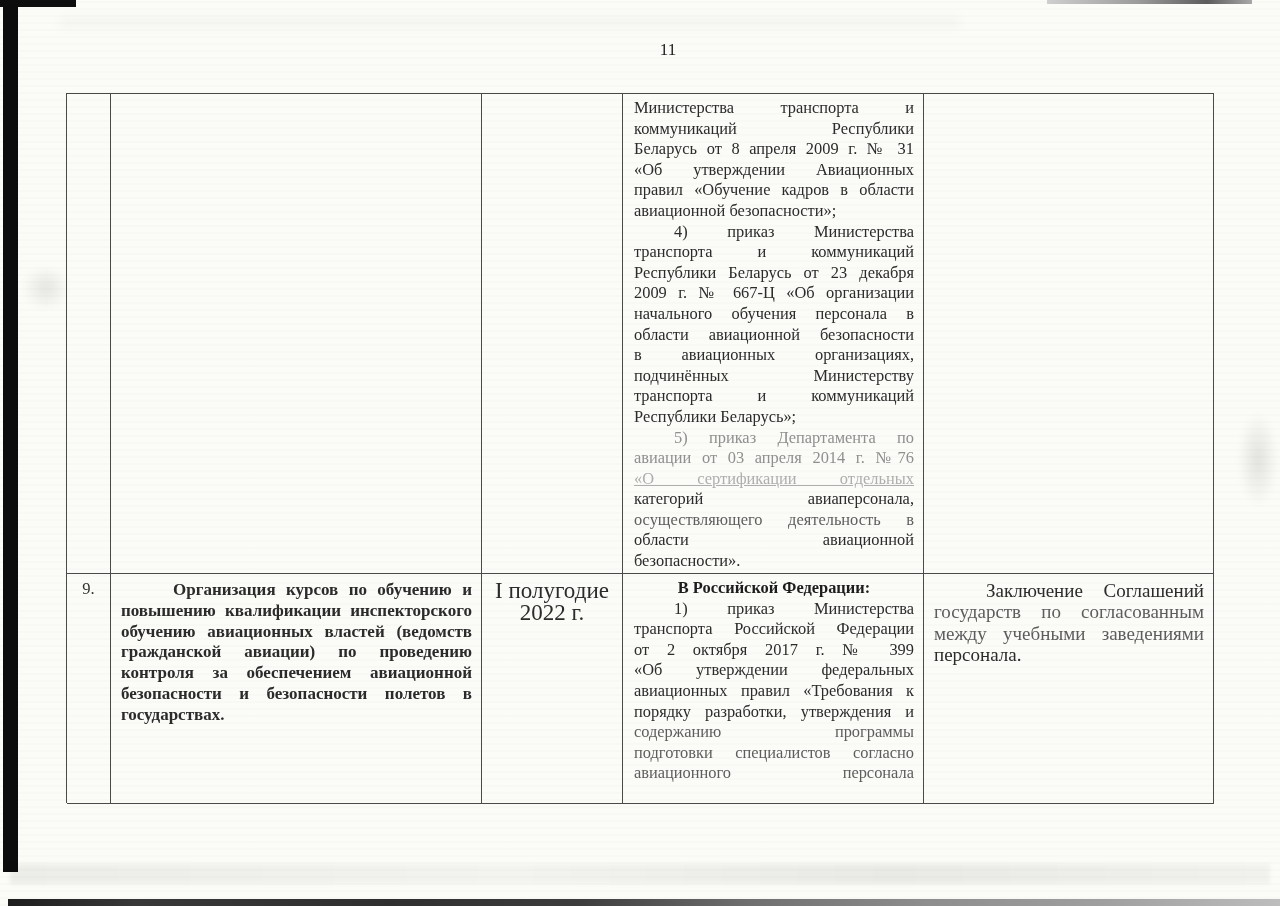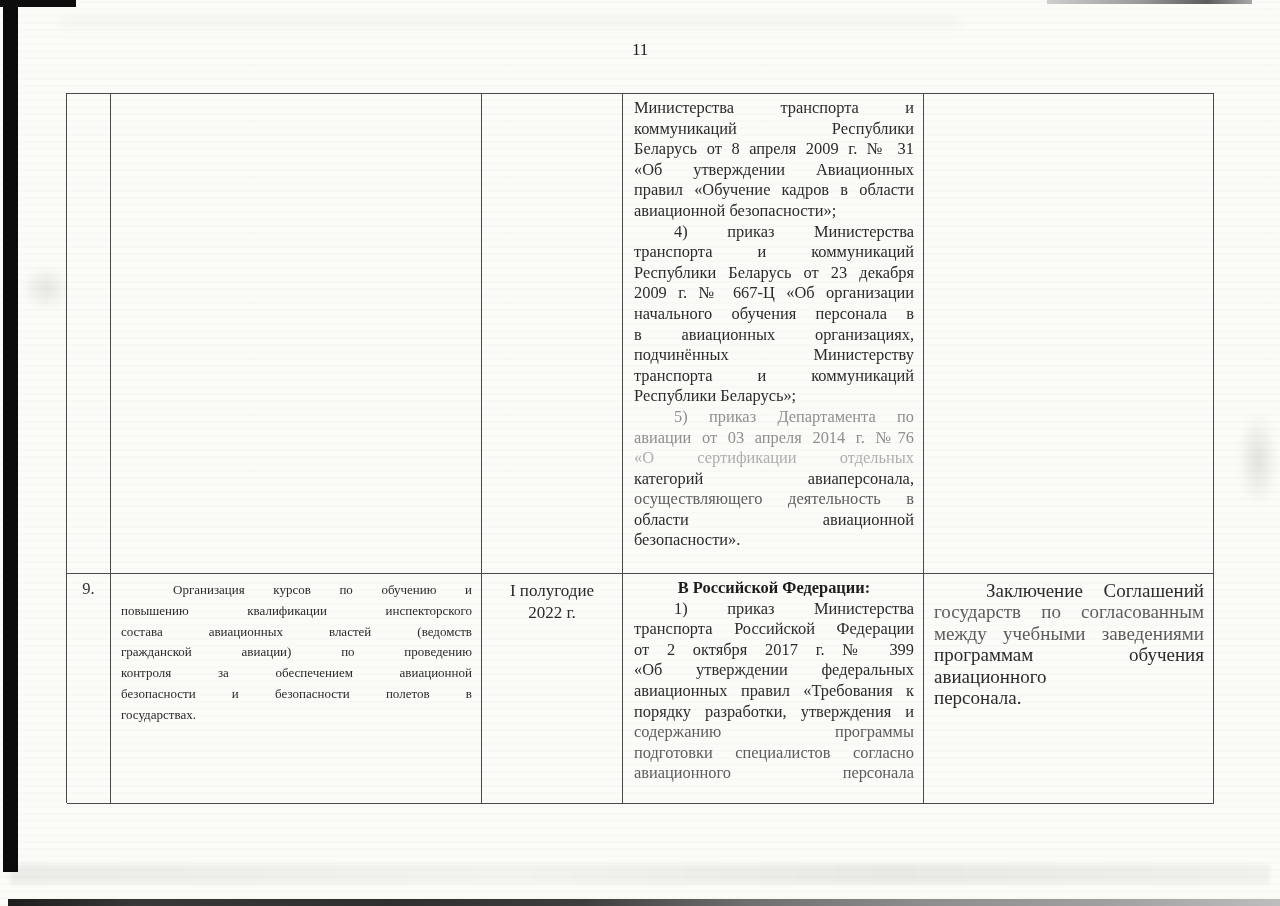--- a/index.html
+++ b/index.html
@@ -7,21 +7,21 @@
     position:relative;
     width:1280px;height:906px;
     background:#fbfbf8;
     background-image:repeating-linear-gradient(0deg, rgba(0,0,0,0.012) 0 2px, transparent 2px 7px);
     font-family:"Liberation Serif","DejaVu Serif",serif;
     color:#2b2b2b;
     overflow:hidden;
   }
   .page-number{
     position:absolute;top:40px;left:632px;width:72px;
-    font-size:17px;color:#222;
+    text-align:center;font-size:17px;color:#222;
   }
   
   .band-left{position:absolute;left:3px;top:5px;width:15px;height:867px;background:#0c0c0c;}
   .bar-topleft{position:absolute;left:0;top:0;width:76px;height:7px;background:#0d0d0d;}
   .bar-topright{position:absolute;left:1047px;top:0;width:205px;height:4px;
     background:linear-gradient(to right,#cfcfcf,#9a9a9a 45%,#5c5c5c 78%,#a8a8a8);}
   .band-bottom{position:absolute;left:8px;right:0;bottom:0;height:7px;
     background:linear-gradient(to right,#1d1d1d 0%,#383838 10%,#2f2f2f 30%,#3d3d3d 45%,#6e6e6e 58%,#8d8d8d 72%,#9f9f9f 86%,#bdbdbd 100%);}
   .smudge{position:absolute;filter:blur(3px);pointer-events:none;}
   .smudge-1{left:22px;top:266px;width:48px;height:44px;background:radial-gradient(closest-side,rgba(0,0,0,0.09),transparent);}
@@ -40,35 +40,35 @@
     box-sizing:border-box;
   }
   .cell{
     border-right:1.6px solid #4a4a4a;
     border-bottom:1.6px solid #4a4a4a;
     box-sizing:border-box;
     overflow:hidden;
   }
   .col-num{font-size:16.5px;text-align:center;padding-top:5px;color:#333;}
   .col-task{padding:6px 9px 0 10px;}
-  .col-task .line{font-size:13px;line-height:20.8px;}
-  .col-date{padding-top:6px;text-align:center;font-size:17px;line-height:21.5px;}
+  .col-task .line{font-size:17px;line-height:20.8px;font-weight:bold;}
+  .col-date{padding-top:6px;text-align:center;font-size:23px;line-height:21.5px;}
   .col-measures{padding:4px 9px 0 11px;}
   .col-measures .line{font-size:16.4px;line-height:20.6px;}
   .col-expected{padding:6px 9px 0 10px;}
   .col-expected .line{font-size:19px;line-height:21.4px;}
 
   .line{text-align:justify;text-align-last:justify;white-space:normal;}
   .line.end{text-align-last:left;}
   .line.center{text-align:right;text-align-last:center;}
   .line.bold{font-weight:bold;color:#1c1c1c;}
   .col-task .line.ind,.col-expected .line.ind{text-indent:52px;}
   .col-measures .line.ind{text-indent:40px;}
   .f1{color:#8f8f8f;}
-  .f2{color:#aeaeae;}
+  .f2{color:#aeaeae;text-decoration:underline;}
   .f3{color:#5d5d5d;}
 </style>
 </head>
 <body>
 
 <div class="page">
   <div class="bar-topleft"></div>
   <div class="band-left"></div>
   <div class="bar-topright"></div>
   <div class="smudge smudge-1"></div>
@@ -88,38 +88,39 @@
         <div class="line">коммуникаций Республики</div>
         <div class="line">Беларусь от 8 апреля 2009 г. № 31</div>
         <div class="line">«Об утверждении Авиационных</div>
         <div class="line">правил «Обучение кадров в области</div>
         <div class="line end">авиационной безопасности»;</div>
         <div class="line ind">4) приказ Министерства</div>
         <div class="line">транспорта и коммуникаций</div>
         <div class="line">Республики Беларусь от 23 декабря</div>
         <div class="line">2009 г. № 667-Ц «Об организации</div>
         <div class="line">начального обучения персонала в</div>
+        <div class="line">области авиационной безопасности</div>
         <div class="line">в авиационных организациях,</div>
         <div class="line">подчинённых Министерству</div>
         <div class="line">транспорта и коммуникаций</div>
         <div class="line end">Республики Беларусь»;</div>
         <div class="line ind f1">5) приказ Департамента по</div>
         <div class="line f1">авиации от 03 апреля 2014 г. №76</div>
         <div class="line f2">«О сертификации отдельных</div>
         <div class="line">категорий авиаперсонала,</div>
         <div class="line f3">осуществляющего деятельность в</div>
         <div class="line">области авиационной</div>
         <div class="line end">безопасности».</div>
       </div>
       <div class="cell col-expected"></div>
       <div class="cell col-num">9.</div>
       <div class="cell col-task">
         <div class="line ind">Организация курсов по обучению и</div>
         <div class="line">повышению квалификации инспекторского</div>
-        <div class="line">состава авиационных властей (ведомств</div>
+        <div class="line">обучению авиационных властей (ведомств</div>
         <div class="line">гражданской авиации) по проведению</div>
         <div class="line">контроля за обеспечением авиационной</div>
         <div class="line">безопасности и безопасности полетов в</div>
         <div class="line end">государствах.</div>
       </div>
       <div class="cell col-date">
         <div class="date-line">I полугодие</div>
         <div class="date-line">2022 г.</div>
       </div>
       <div class="cell col-measures">
@@ -131,17 +132,16 @@
         <div class="line">авиационных правил «Требования к</div>
         <div class="line">порядку разработки, утверждения и</div>
         <div class="line f3">содержанию программы</div>
         <div class="line f3">подготовки специалистов согласно</div>
         <div class="line f3">авиационного персонала</div>
       </div>
       <div class="cell col-expected">
         <div class="line ind">Заключение Соглашений</div>
         <div class="line f3">государств по согласованным</div>
         <div class="line f3">между учебными заведениями</div>
-        <div class="line">программам обучения авиационного</div>
         <div class="line end">персонала.</div>
       </div>
     </div>
 </div>
 
 </body></html>

